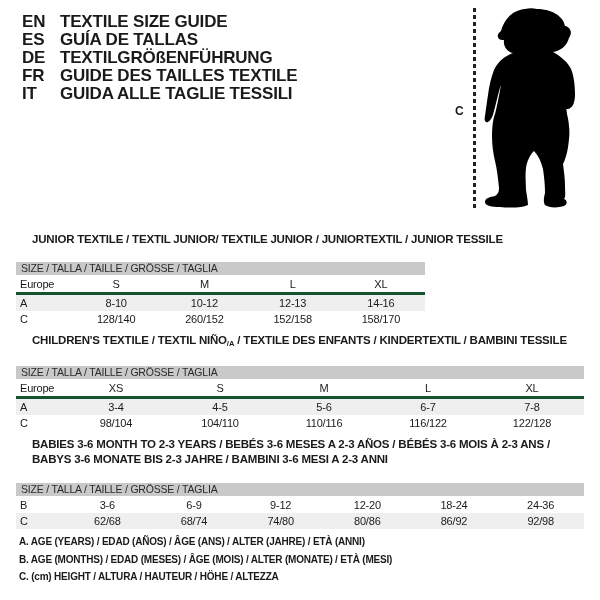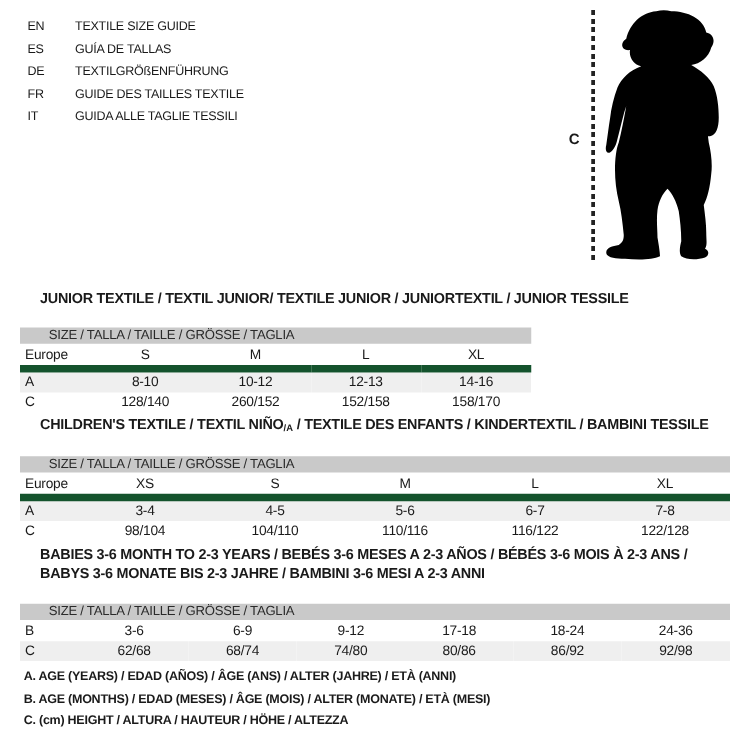--- a/index.html
+++ b/index.html
@@ -3,40 +3,40 @@
 <meta charset="utf-8">
 <style>
   html,body{margin:0;padding:0;background:#fff;}
   .page{
     position:relative;width:600px;height:600px;background:#fff;overflow:hidden;
     font-family:"Liberation Sans","DejaVu Sans",sans-serif;
     color:#1a1a1a;letter-spacing:-0.2px;
   }
   
   .lang-list{position:absolute;left:22px;top:13px;}
-  .lang-row{line-height:18px;font-size:10px;font-weight:400;white-space:nowrap;}
+  .lang-row{line-height:18px;font-size:17px;font-weight:700;white-space:nowrap;}
   .lang-code{display:inline-block;width:38px;}
   
   .height-line{position:absolute;left:473px;top:8px;width:3px;height:201px;
     background:repeating-linear-gradient(to bottom,#222 0 4px,transparent 4px 7px);}
   .height-label{position:absolute;left:455px;top:104px;font-size:12px;font-weight:700;}
   .baby-svg{position:absolute;left:480px;top:6px;}
   
   .tbl{position:absolute;left:16px;}
   .tbl h2{margin:16px;font-size:11.5px;font-weight:700;line-height:13px;white-space:nowrap;}
   .tbl h2.two-line{line-height:15px;white-space:normal;}
   .size-bar{height:13px;line-height:13px;background:#c9c9c9;color:#2a2a2a;
-    font-size:10.5px;font-weight:400;padding-left:23px;}
+    font-size:10.5px;font-weight:400;padding-left:5px;}
   .t1 .size-bar{margin-top:12px;}
   .t2 .size-bar{margin-top:10px;}
   .t3 .size-bar{margin-top:11px;}
   table{width:100%;border-collapse:collapse;table-layout:fixed;font-size:11px;font-weight:400;}
   td{padding:0;height:16px;text-align:center;overflow:hidden;white-space:nowrap;}
   td.lbl{text-align:left;padding-left:4px;}
-  tr.colhead td{height:17px;border-bottom:6px solid #14532d;margin-top:39px;}
+  tr.colhead td{height:17px;border-bottom:3px solid #14532d;margin-top:39px;}
   tr.stripe td{background:#efefef;}
   .sub{font-size:7.5px;vertical-align:-2px;letter-spacing:0;}
   
   .notes{position:absolute;left:19px;top:533px;}
   .note-line{font-size:10px;font-weight:700;line-height:17.5px;white-space:nowrap;}
 </style>
 </head>
 <body>
 
 <div class="page">
@@ -199,21 +199,21 @@
           <col>
           <col>
           <col>
         </colgroup>
       <tbody>
           <tr>
         <td class="lbl" style="height:17px">B</td>
         <td>3-6</td>
         <td>6-9</td>
         <td>9-12</td>
-        <td>17-18</td>
+        <td>12-20</td>
         <td>18-24</td>
         <td>24-36</td>
       </tr>
       <tr class="stripe">
         <td class="lbl">C</td>
         <td>62/68</td>
         <td>68/74</td>
         <td>74/80</td>
         <td>80/86</td>
         <td>86/92</td>

